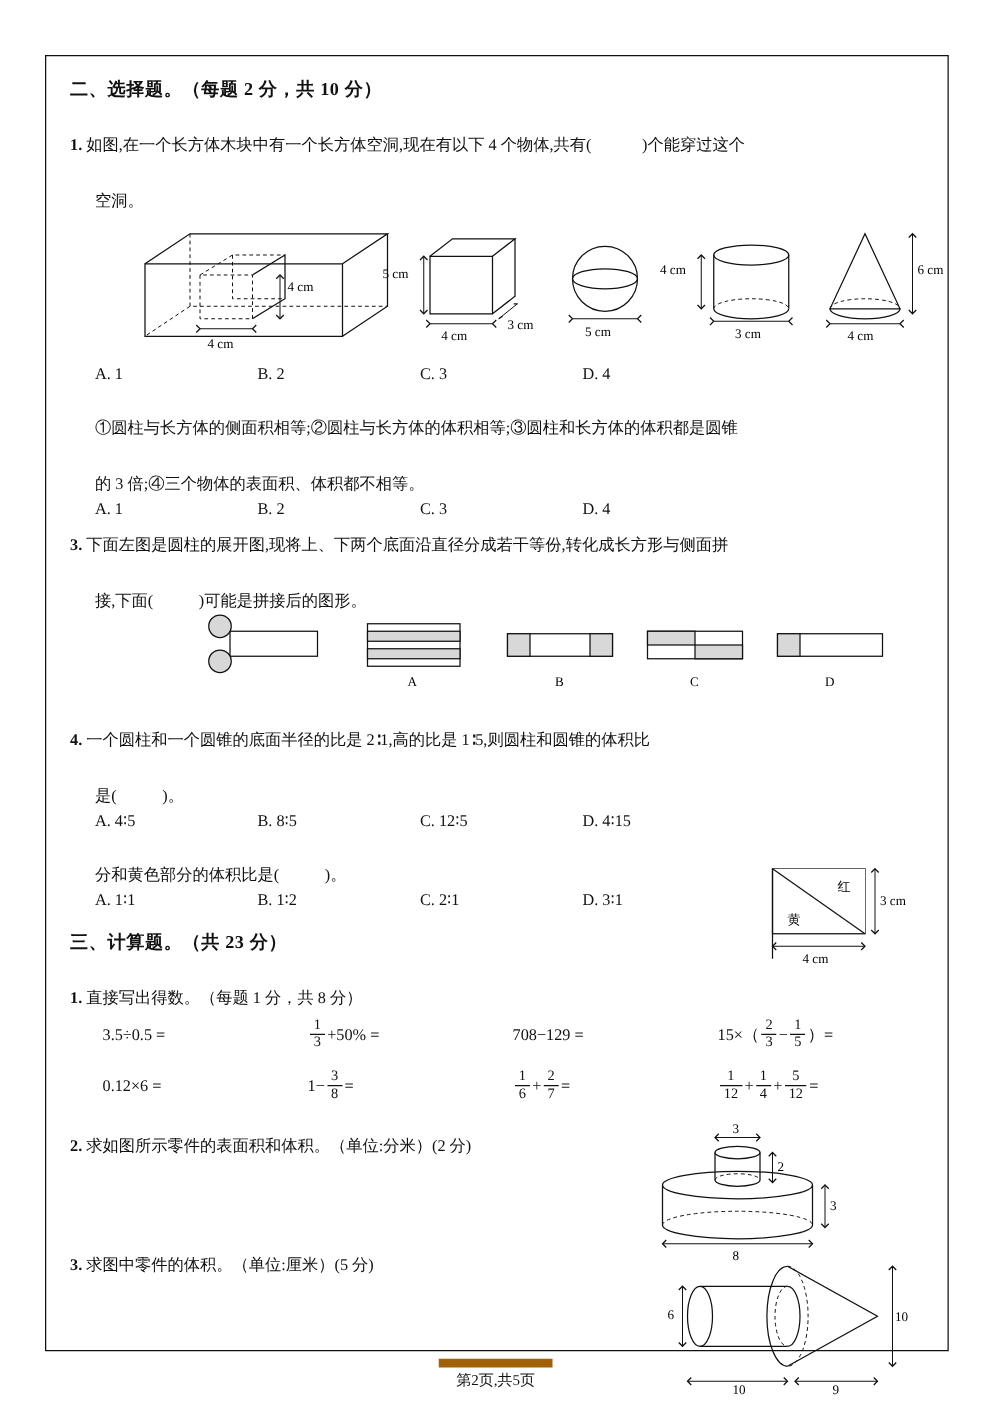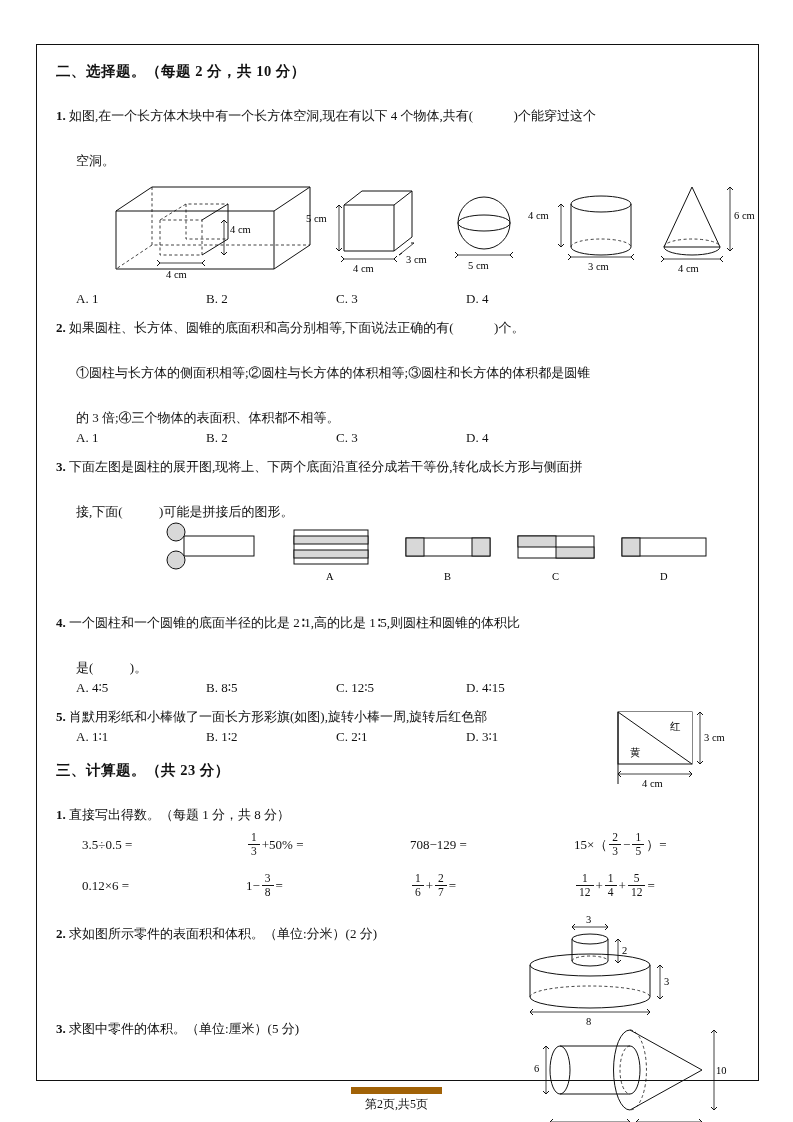--- a/index.html
+++ b/index.html
@@ -121,26 +121,20 @@
       </svg>
     </div>
 
     <div class="opts">
       <span class="o1">A. 1</span>
       <span class="o2">B. 2</span>
       <span class="o3">C. 3</span>
       <span class="o4">D. 4</span>
     </div>
 
-    <div class="qline" style="margin-top:10px;">
-      <span class="qnum">2.</span>
-      <span>如果圆柱、长方体、圆锥的底面积和高分别相等,下面说法正确的有(</span>
-      <span style="display:inline-block;width:34px;"></span>
-      <span>)个。</span>
-    </div>
     <div class="qline indent">①圆柱与长方体的侧面积相等;②圆柱与长方体的体积相等;③圆柱和长方体的体积都是圆锥</div>
     <div class="qline indent">的 3 倍;④三个物体的表面积、体积都不相等。</div>
     <div class="opts">
       <span class="o1">A. 1</span>
       <span class="o2">B. 2</span>
       <span class="o3">C. 3</span>
       <span class="o4">D. 4</span>
     </div>
 
     <div class="qline" style="margin-top:10px;">
@@ -201,23 +195,24 @@
       <span>)。</span>
     </div>
     <div class="opts">
       <span class="o1">A. 4∶5</span>
       <span class="o2">B. 8∶5</span>
       <span class="o3">C. 12∶5</span>
       <span class="o4">D. 4∶15</span>
     </div>
 
     <div style="position:relative;">
-      <div class="qline" style="margin-top:10px;width:540px;">
-        <span class="qnum">5.</span>
-        <span>肖默用彩纸和小棒做了一面长方形彩旗(如图),旋转小棒一周,旋转后红色部</span>
+      <div class="qline indent" style="width:540px;">
+        <span>分和黄色部分的体积比是(</span>
+        <span style="display:inline-block;width:30px;"></span>
+        <span>)。</span>
       </div>
       <div class="opts">
         <span class="o1">A. 1∶1</span>
         <span class="o2">B. 1∶2</span>
         <span class="o3">C. 2∶1</span>
         <span class="o4">D. 3∶1</span>
       </div>
 
       <svg width="140" height="80" style="position:absolute;left:552px;top:2px;">
         <rect class="ln" x="10" y="4" width="74" height="52" fill="#fff"></rect>

